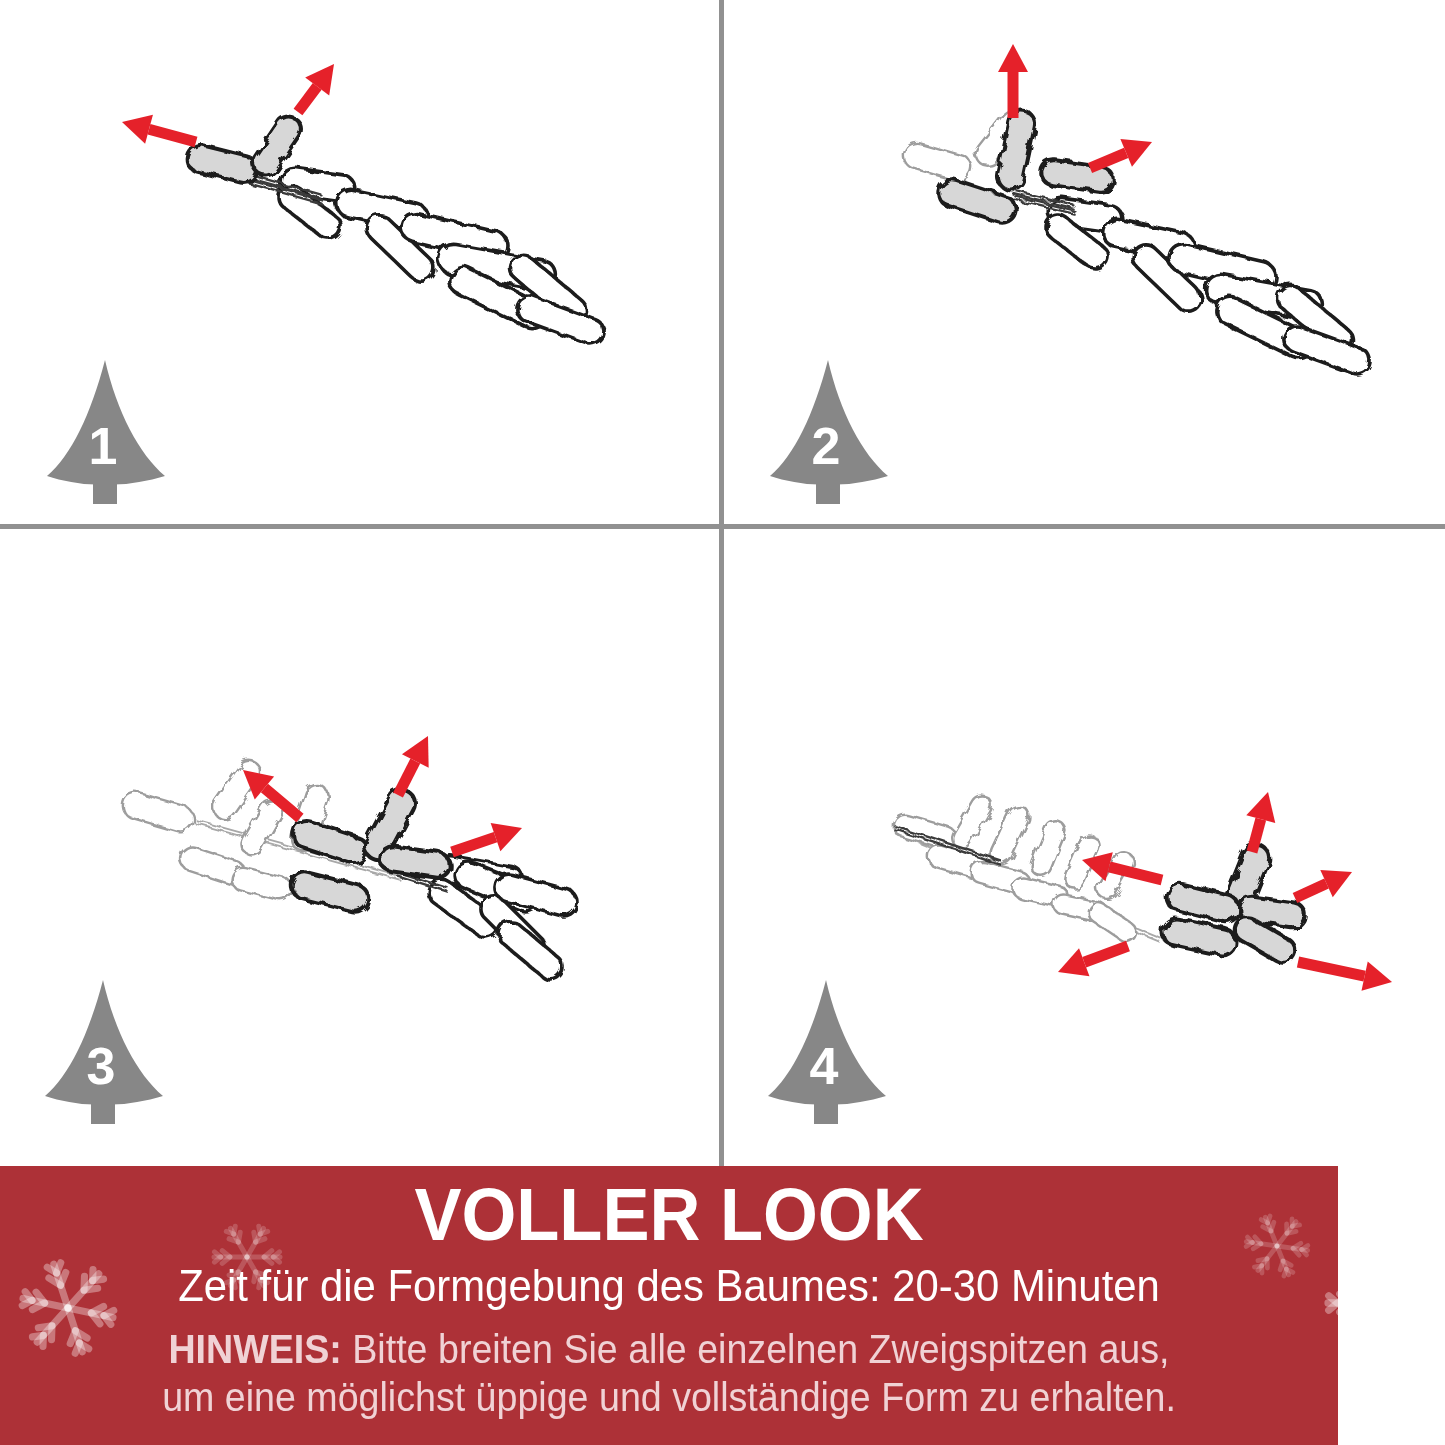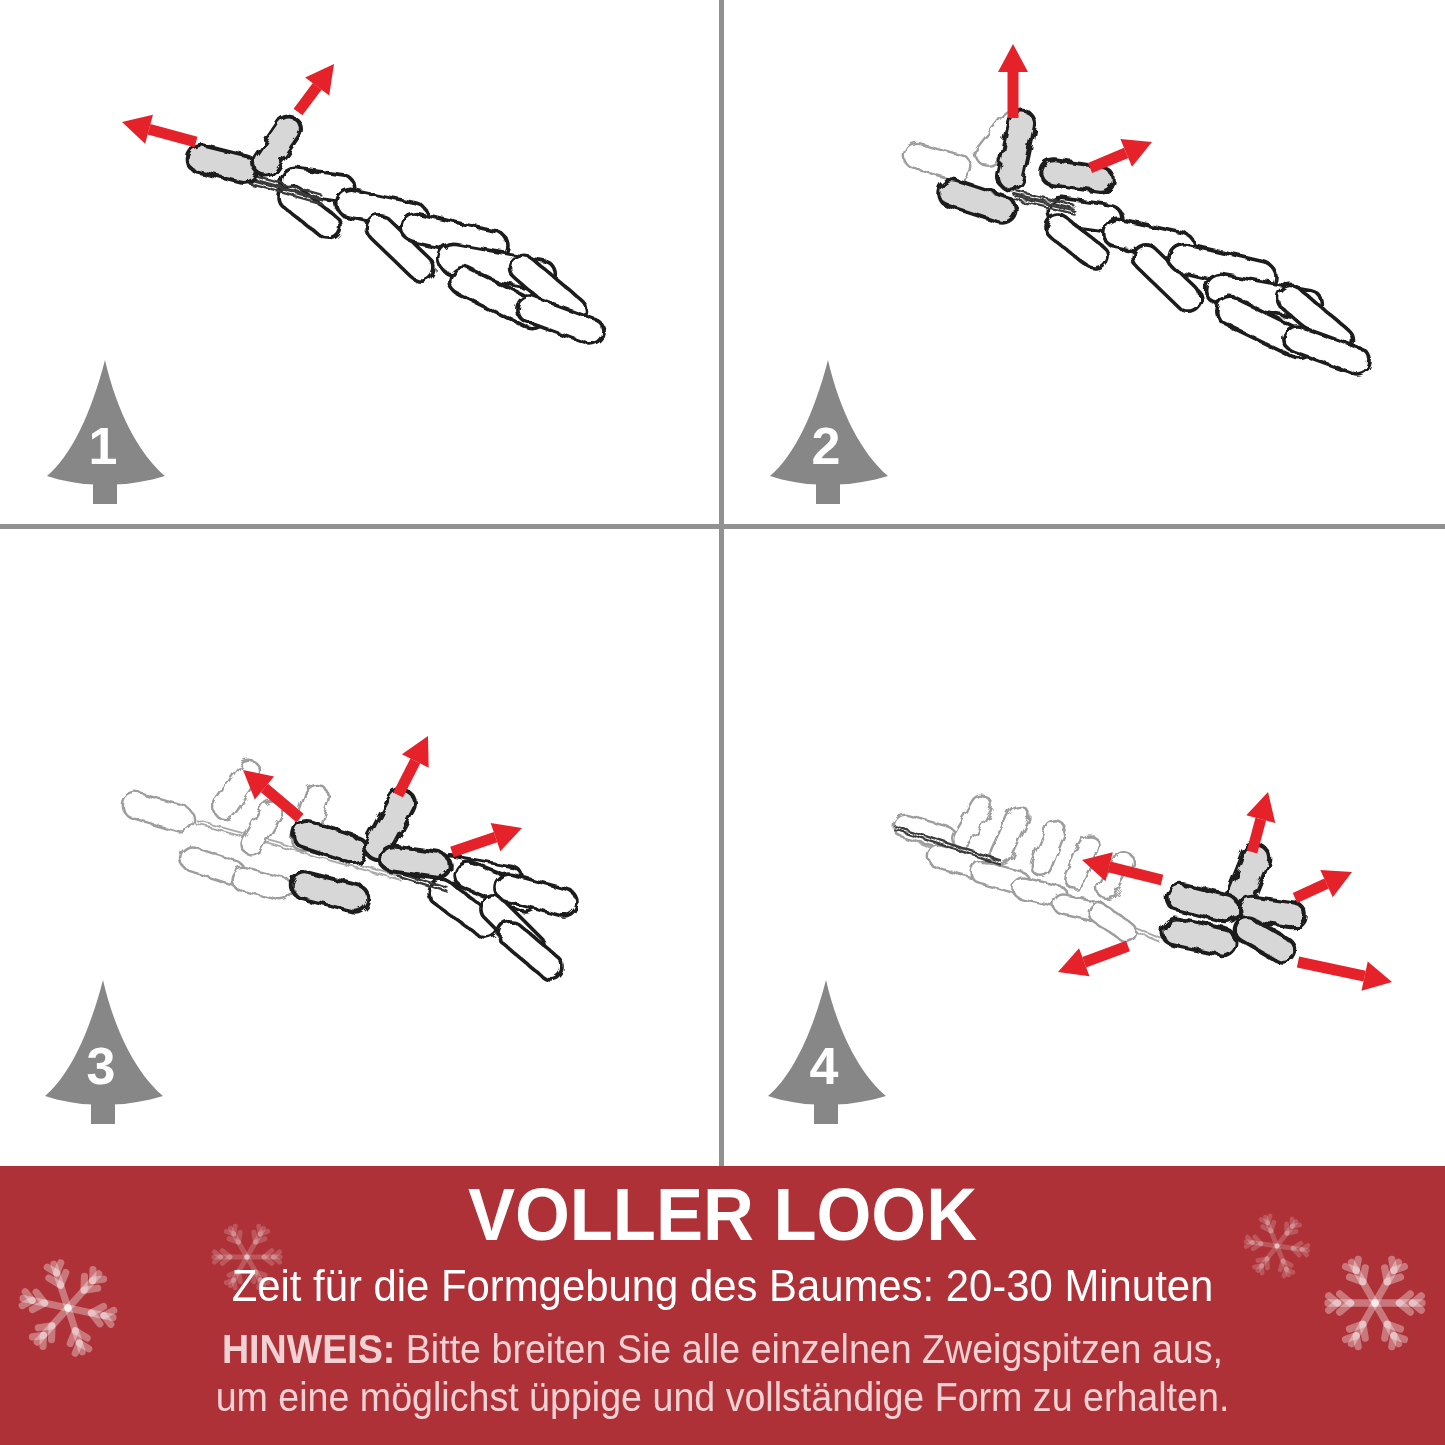--- a/index.html
+++ b/index.html
@@ -5,21 +5,21 @@
   html,body{margin:0;padding:0;background:#ffffff;}
   .stage{
     position:relative;width:1445px;height:1445px;overflow:hidden;
     background:#ffffff;font-family:"Liberation Sans", sans-serif;
   }
   .illu-wrap{position:absolute;left:0;top:0;width:1445px;height:1166px;}
   .divider{position:absolute;background:#919191;}
   .v-div{left:719px;top:0;width:5px;height:1166px;}
   .h-div{left:0;top:524px;width:1445px;height:5px;}
   .banner{
-    position:absolute;left:0;top:1166px;width:1445px;height:279px;
+    position:absolute;left:0;top:1166px;width:1338px;height:279px;
     background:#ad3137;overflow:hidden;
   }
   .banner-inner{position:relative;z-index:2;text-align:center;}
   .banner-title{
     margin-top:11px;color:#ffffff;font-weight:bold;font-size:75px;line-height:74px;
     transform:scaleX(0.94);transform-origin:50% 50%;letter-spacing:0px;white-space:nowrap;
   }
   .banner-subtitle{
     margin-top:12px;color:#ffffff;font-weight:normal;font-size:45px;line-height:46px;
     transform:scaleX(0.93);transform-origin:50% 50%;white-space:nowrap;

